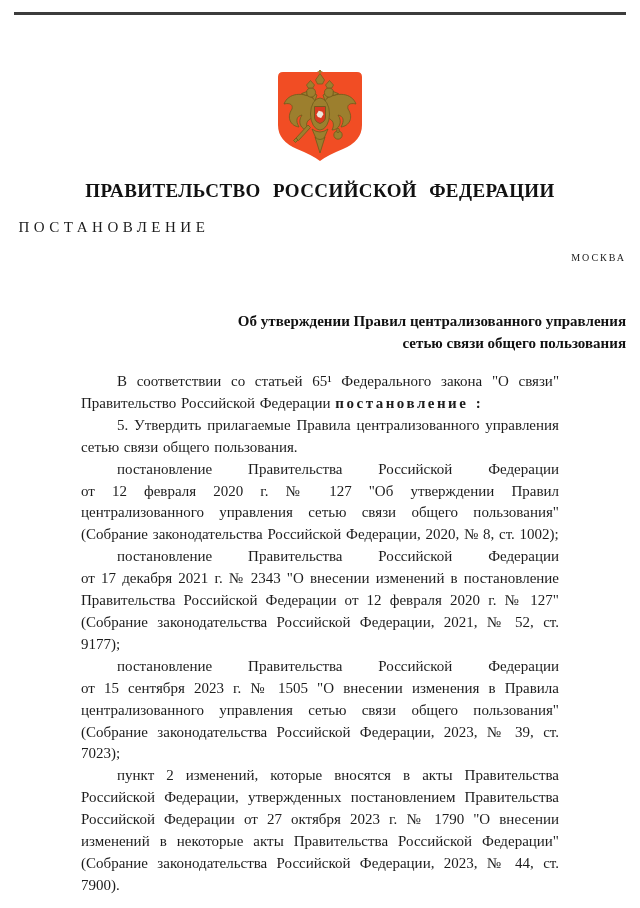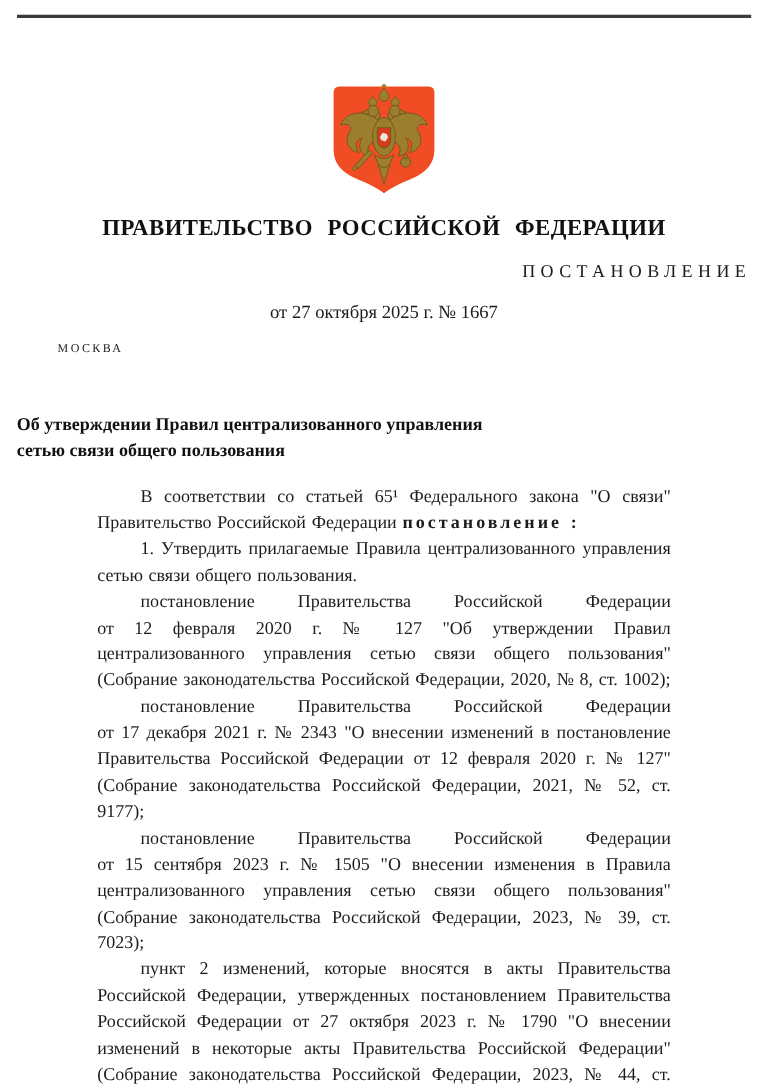--- a/index.html
+++ b/index.html
@@ -26,45 +26,45 @@
     text-align: center;
     font-weight: bold;
     font-size: 19px;
     line-height: 23px;
     word-spacing: 7px;
     letter-spacing: 0.4px;
     color: #111111;
   }
   .doc-type {
     margin-top: 16px;
-    text-align: right;
+    text-align: left;
     font-size: 15px;
     line-height: 19px;
     letter-spacing: 4.5px;
     text-indent: 4.5px;
   }
   .date-line {
     margin-top: 14px;
     text-align: center;
     font-size: 15.5px;
     line-height: 19px;
   }
   .city {
     margin-top: 15px;
-    text-align: left;
+    text-align: right;
     font-size: 10px;
     line-height: 12px;
     letter-spacing: 2px;
     text-indent: 2px;
     font-weight: 500;
     padding-left: 32px;
   }
   .doc-title {
     margin-top: 47px;
-    text-align: left;
+    text-align: right;
     font-weight: bold;
     font-size: 15px;
     line-height: 21.5px;
     white-space: pre-line;
     color: #111111;
   }
   .body-text {
     margin: 17px 67px 0 67px;
     font-size: 15px;
     line-height: 21.9px;
@@ -128,30 +128,29 @@
         <path d="M39.5 37.5 h11 v10.5 q0 4.5 -5.5 6.5 q-5.5 -2 -5.5 -6.5 Z" fill="#d93a20" stroke="#6e5a1c" stroke-width="0.9"></path>
         <path d="M41.5 45.5 l2.2 -3.8 l3.6 1 l1.2 2.6 l-2.4 3.6 l-3.2 -1 Z" fill="#ece8de"></path>
       </g>
     </svg>
   </div>
 
   <div class="gov-title">ПРАВИТЕЛЬСТВО РОССИЙСКОЙ ФЕДЕРАЦИИ</div>
 
   <div class="doc-type">ПОСТАНОВЛЕНИЕ</div>
 
-  <div class="date-line">от 27 октября 2025 г. № 1667</div>
 
   <div class="city">МОСКВА</div>
 
   <div class="doc-title">Об утверждении Правил централизованного управления
 сетью связи общего пользования</div>
 
   <div class="body-text">
     <p><span>В соответствии со статьей 65¹ Федерального закона "О связи" Правительство Российской Федерации </span><span class="decree-verb">постановление :</span></p>
-    <p>1. Утвердить прилагаемые Правила централизованного управления сетью связи общего пользования.</p>
+    <p>5. Утвердить прилагаемые Правила централизованного управления сетью связи общего пользования.</p>
     <p>постановление Правительства Российской Федерации от&nbsp;12&nbsp;февраля&nbsp;2020&nbsp;г.&nbsp;№&nbsp;127 "Об утверждении Правил централизованного управления сетью связи общего пользования" (Собрание законодательства Российской Федерации, 2020, № 8, ст. 1002);</p>
     <p>постановление Правительства Российской Федерации от&nbsp;17&nbsp;декабря&nbsp;2021&nbsp;г.&nbsp;№&nbsp;2343 "О внесении изменений в постановление Правительства Российской Федерации от&nbsp;12&nbsp;февраля&nbsp;2020&nbsp;г.&nbsp;№&nbsp;127" (Собрание законодательства Российской Федерации, 2021, № 52, ст. 9177);</p>
     <p>постановление Правительства Российской Федерации от&nbsp;15&nbsp;сентября&nbsp;2023&nbsp;г.&nbsp;№&nbsp;1505 "О внесении изменения в Правила централизованного управления сетью связи общего пользования" (Собрание законодательства Российской Федерации, 2023, № 39, ст. 7023);</p>
     <p>пункт&nbsp;2 изменений, которые вносятся в акты Правительства Российской Федерации, утвержденных постановлением Правительства Российской Федерации от&nbsp;27&nbsp;октября&nbsp;2023&nbsp;г.&nbsp;№&nbsp;1790 "О внесении изменений в некоторые акты Правительства Российской Федерации" (Собрание законодательства Российской Федерации, 2023, № 44, ст. 7900).</p>
   </div>
 
   <div class="edge-line edge-bottom"></div>
 
 </div>
 

